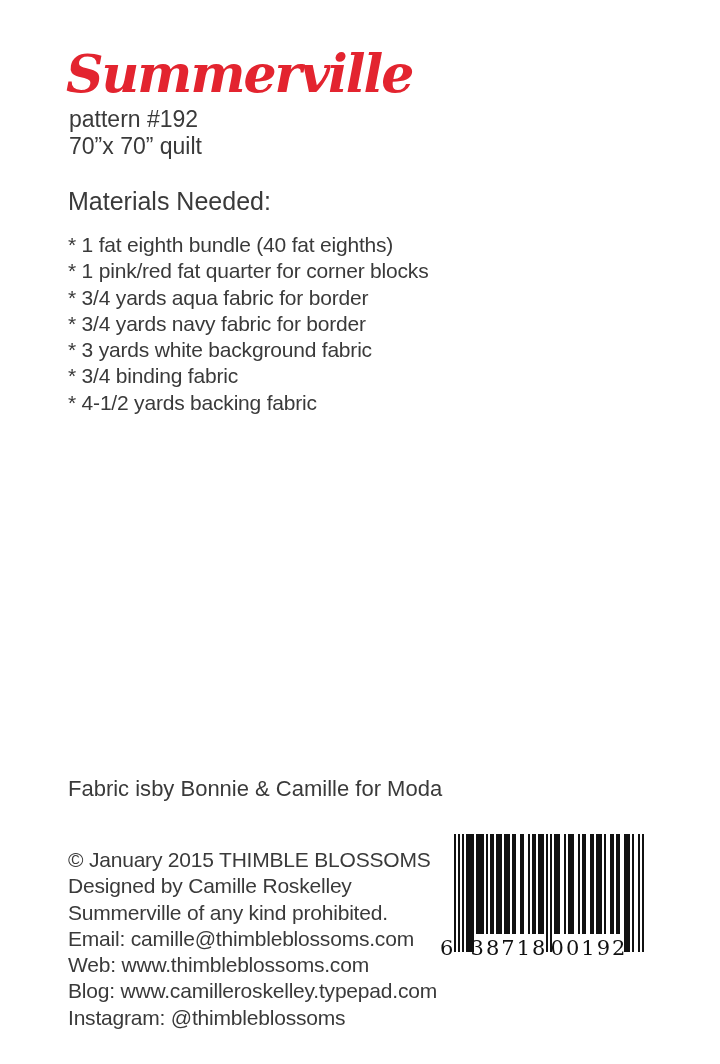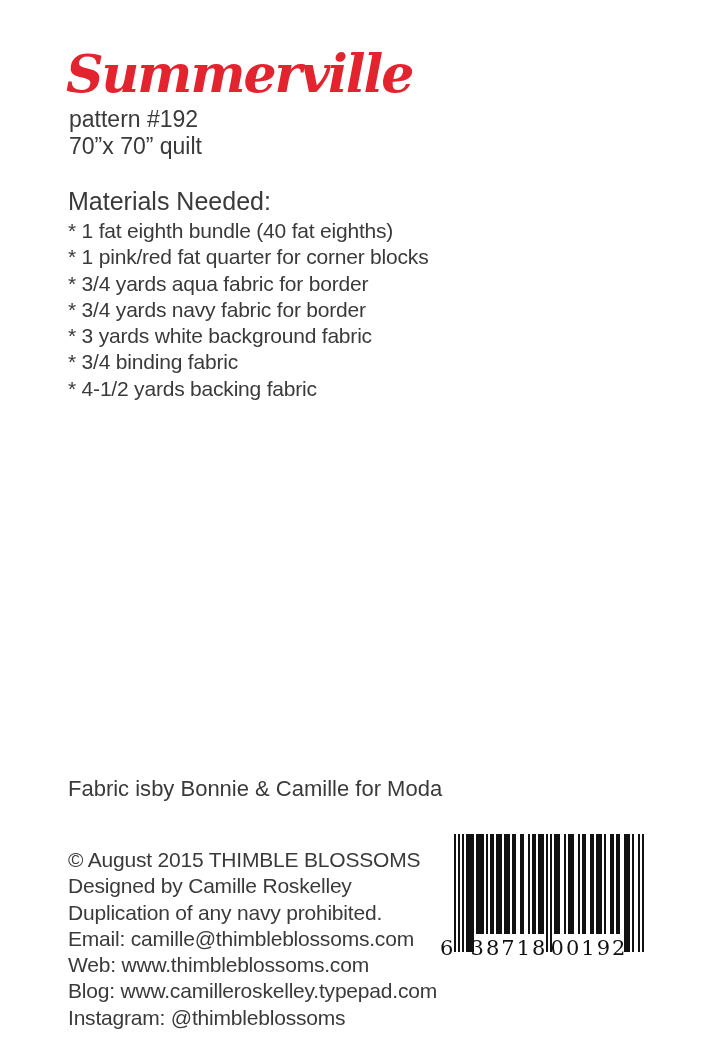--- a/index.html
+++ b/index.html
@@ -26,21 +26,21 @@
   }
   #quilt-size{
     left:69px;top:133px;
     font-size:23px;line-height:27px;
   }
   #materials{
     left:68px;top:186px;width:480px;
   }
   #materials-heading{
     font-size:25px;line-height:30px;
-    margin-bottom:2px;
+    margin-bottom:16px;
   }
   .material-line{
     font-size:21px;line-height:26.3px;
     letter-spacing:-0.2px;
     white-space:pre;
   }
   #fabric-line{
     left:68px;top:776px;width:600px;
     display:flex;align-items:baseline;
     white-space:nowrap;
@@ -91,23 +91,23 @@
     <div class="material-line">* 3/4 binding fabric</div>
     <div class="material-line">* 4-1/2 yards backing fabric</div>
   </div>
 
   <div id="fabric-line" class="abs">
     <span class="fabric-text">Fabric is</span>
     <span class="fabric-text">by Bonnie &amp; Camille for Moda</span>
   </div>
 
   <div id="footer-block" class="abs">
-    <div class="footer-line">© August 2015 THIMBLE BLOSSOMS</div>
+    <div class="footer-line">© January 2015 THIMBLE BLOSSOMS</div>
     <div class="footer-line">Designed by Camille Roskelley</div>
-    <div class="footer-line">Duplication of any navy prohibited.</div>
+    <div class="footer-line">Summerville of any kind prohibited.</div>
     <div class="footer-line">Email: camille@thimbleblossoms.com</div>
     <div class="footer-line">Web: www.thimbleblossoms.com</div>
     <div class="footer-line">Blog: www.camilleroskelley.typepad.com</div>
     <div class="footer-line">Instagram: @thimbleblossoms</div>
   </div>
 
   <div id="barcode" class="abs">
     <svg width="224" height="126" viewBox="0 0 224 126">
       <g id="barcode-bars">
           <rect x="14" y="0" width="2" height="118" fill="#111111"></rect>

